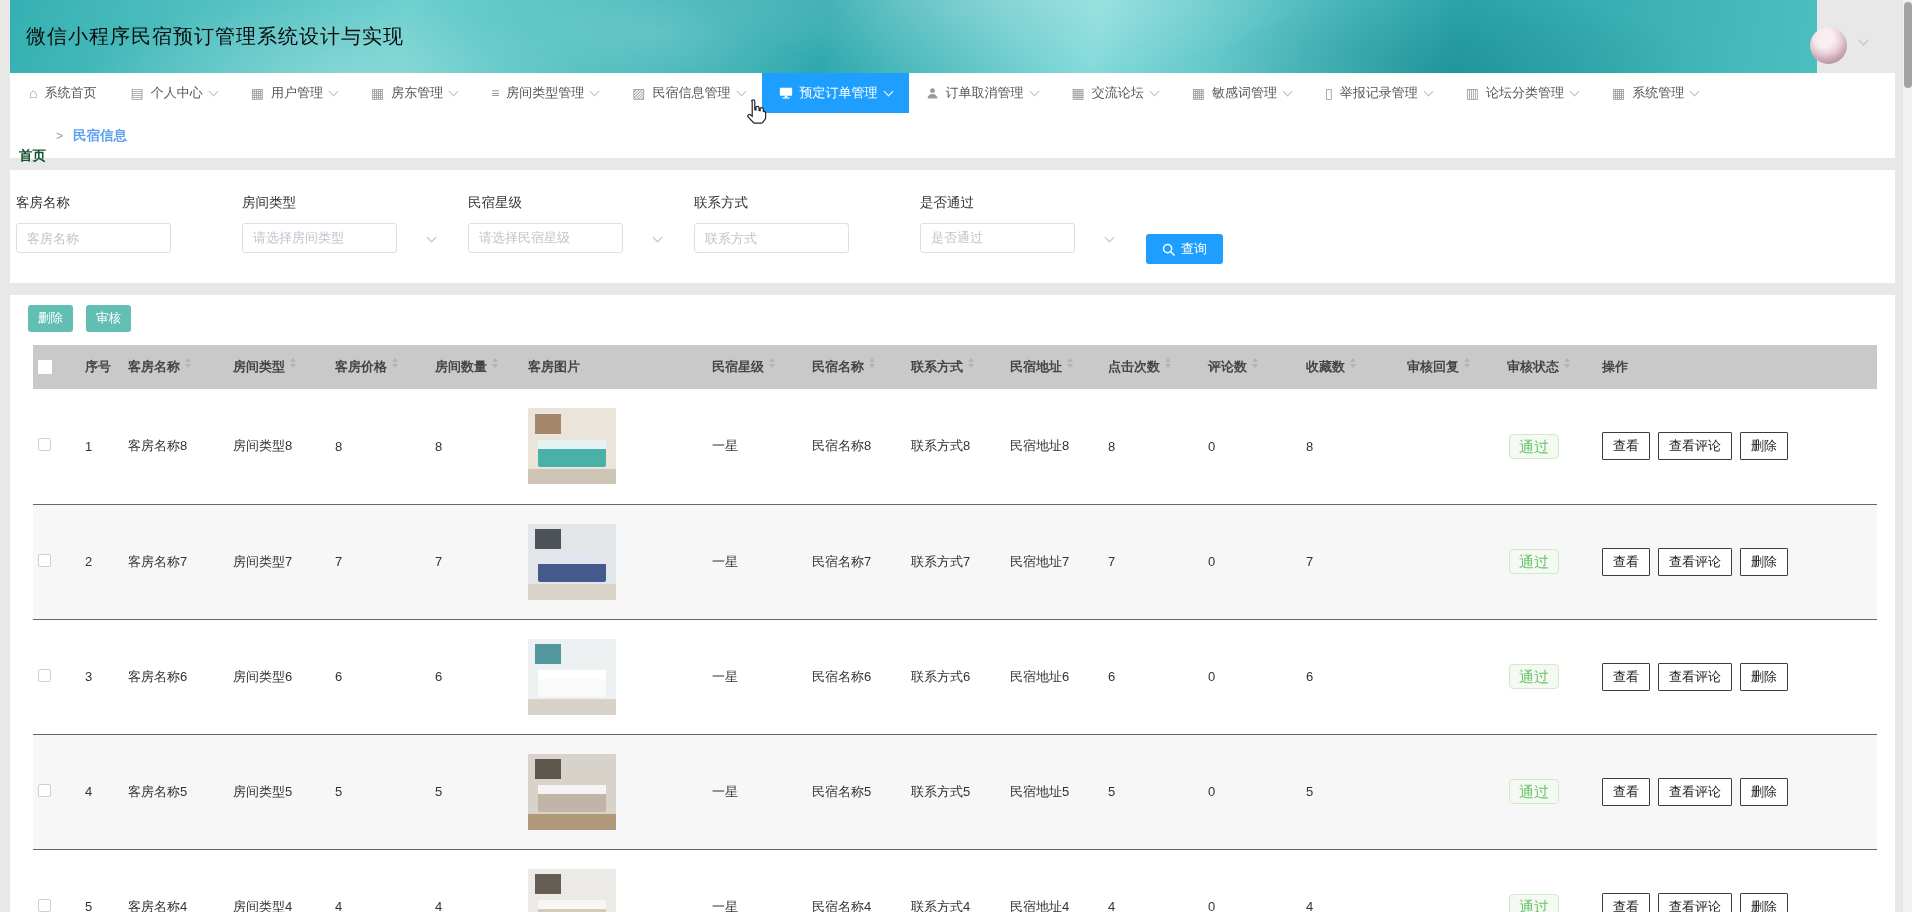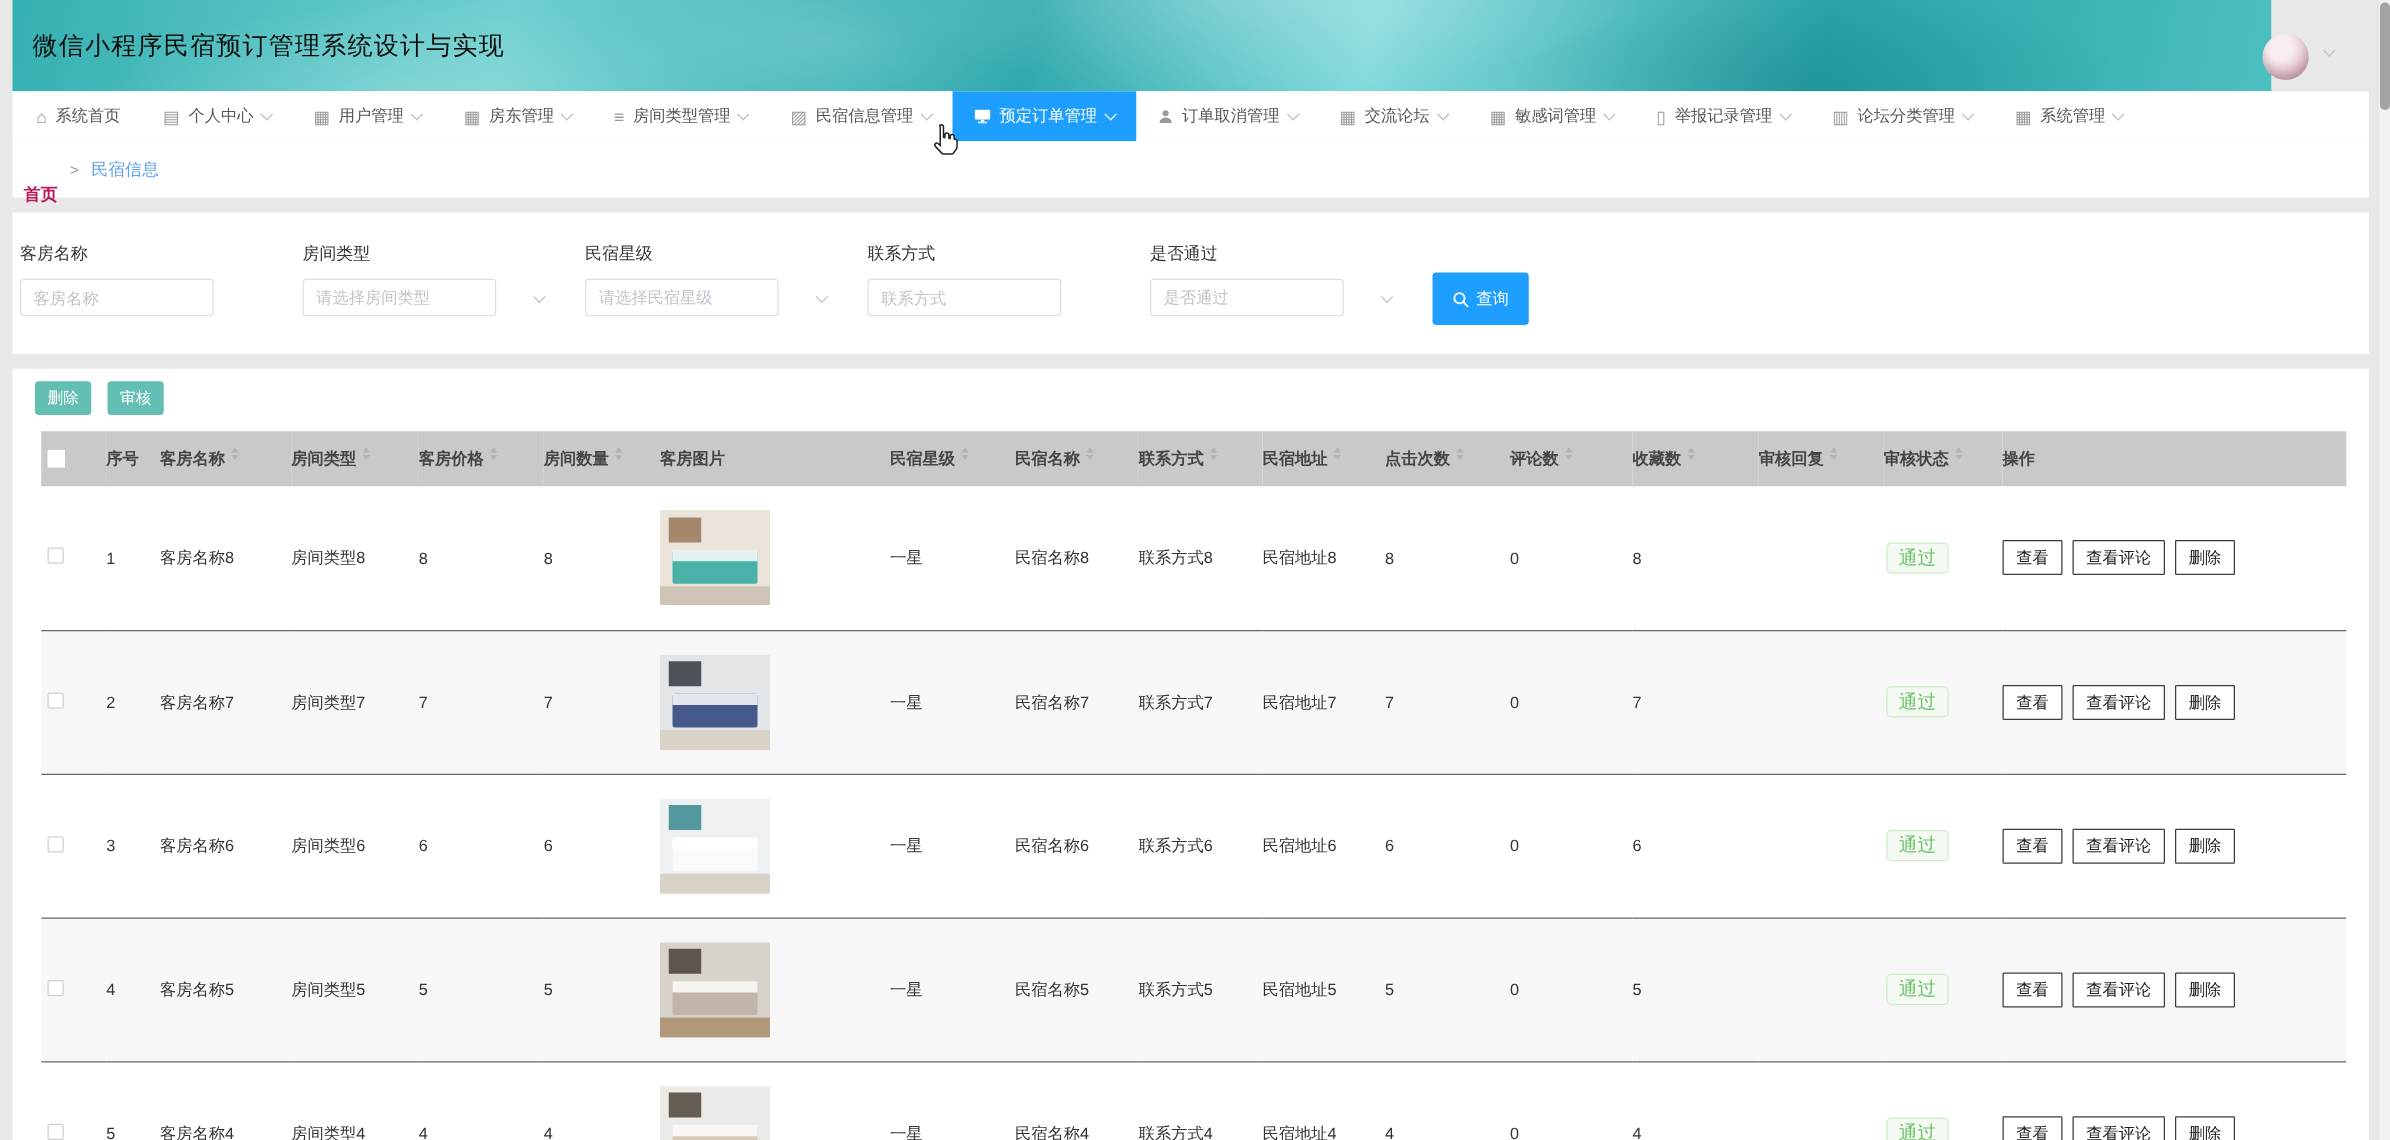--- a/index.html
+++ b/index.html
@@ -33,35 +33,35 @@
   .nav-item { display:flex; align-items:center; gap:7px; padding:0 17px; font-size:13px; color:#565656; cursor:pointer; white-space:nowrap; }
   .nav-icon { color:#999; font-size:14px; line-height:1; display:flex; align-items:center; }
   .nav-item.active { background:var(--accent-blue); color:#fff; }
   .nav-item.active .nav-icon { color:#fff; }
   .nav-item.active .chev { border-color:#fff; }
   .chev { display:inline-block; width:7px; height:7px; border-right:1.4px solid #bdbdbd; border-bottom:1.4px solid #bdbdbd;
           transform:rotate(45deg); margin-top:-4px; }
   
   .crumbs { position:absolute; left:10px; top:113px; width:1885px; height:45px; background:#fff;
             display:flex; align-items:center; padding-left:9px; font-size:13.5px; }
-  .crumb-home { font-weight:bold; color:#be185d; cursor:pointer;margin-top:40px; }
+  .crumb-home { font-weight:bold; color:#14532d; cursor:pointer;margin-top:40px; }
   .crumb-sep { color:#9a9a9a; margin:0 10px; font-size:12px; }
-  .crumb-current { color:var(--crumb-blue); }
+  .crumb-current { color:var(--crumb-blue);font-weight:bold; }
   
   .filter-panel { position:absolute; left:10px; top:170px; width:1885px; height:113px; background:#fff; }
   .filters { display:flex; padding:24px 0 0 6px; align-items:flex-start; }
   .filter-fields { display:flex; }
   .filter-group { width:190px; margin-right:36px; position:relative; }
   .filter-label { font-size:13.5px; color:#333; margin-bottom:11px; }
   .filter-input { width:155px; height:30px; border:1px solid #dcdfe6; border-radius:3px; padding:0 10px;
                   font-size:13px; color:#333; font-family:inherit; background:#fff; display:flex; align-items:center; }
   .filter-input::placeholder { color:#bfc4cc; }
   .select-box .ph { color:#bfc4cc; font-size:13px; white-space:nowrap; overflow:hidden; }
   .select-caret { position:absolute; left:186px; top:44px; }
-  .search-btn { height:42px; margin-top:24px; background:var(--accent-blue); color:#fff; border:none; border-radius:3px;
+  .search-btn { height:30px; margin-top:40px; background:var(--accent-blue); color:#fff; border:none; border-radius:3px;
                 font-size:13px; font-family:inherit; display:flex; align-items:center; gap:6px; padding:0 16px; cursor:pointer; }
   
   .table-panel { position:absolute; left:10px; top:295px; width:1885px; height:617px; background:#fff; overflow:hidden; }
   .toolbar { margin:10px 0 0 18px; display:flex; }
   .tb-btn { height:27px; padding:0 10px; margin-right:13px; background:var(--accent-teal); color:#fff; border:none;
             border-radius:3px; font-size:12.5px; font-family:inherit; cursor:pointer; }
   table { margin:13px 0 0 23px; border-collapse:collapse; table-layout:fixed; width:1844px; font-size:13px; color:#333; }
   thead th { background:#c9c9c9; height:44px; text-align:left; font-weight:bold; color:#454545; font-size:13px; padding:0; }
   .th-inner { display:flex; align-items:flex-start; }
   tbody tr { border-bottom:1px solid #666; }

